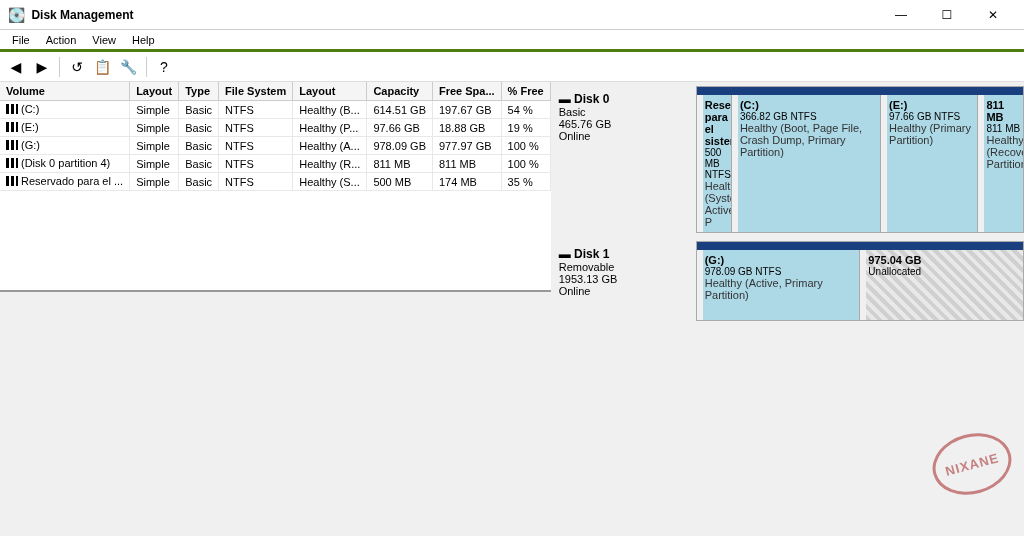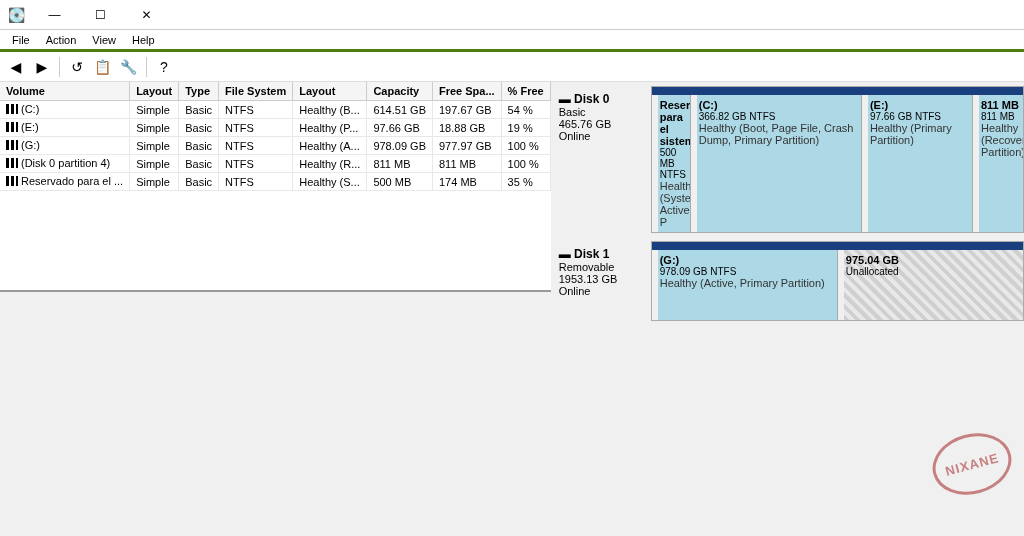--- a/index.html
+++ b/index.html
@@ -95,20 +95,21 @@
         #fff 3px, #fff 5px
       );
       display: inline-block;
     }
 
     .disk-row {
       display: flex;
       align-items: stretch;
       margin-bottom: 8px;
       min-height: 80px;
+      gap: 45px;
     }
 
     .disk-label {
       width: 100px;
       padding: 6px 8px;
       background: #f0f0f0;
       font-size: 11px;
       flex-shrink: 0;
     }
     .disk-label-name { font-weight: 700; font-size: 12px; }
@@ -191,20 +192,21 @@
       background: #f0f0f0;
       position: relative;
       padding: 4px 0;
     }
   </style>
 </head>
 <body>
 
 <div class="title-bar">
   <span class="title-bar-icon">💽</span>
+  <span class="title-bar-text">Disk Management</span>
   <div class="title-bar-controls">
     <button class="title-bar-btn">—</button>
     <button class="title-bar-btn">☐</button>
     <button class="title-bar-btn close">✕</button>
   </div>
 </div>
 
 <div class="menu-bar">
 <div class="menu-item">File</div>
     <div class="menu-item">Action</div>

